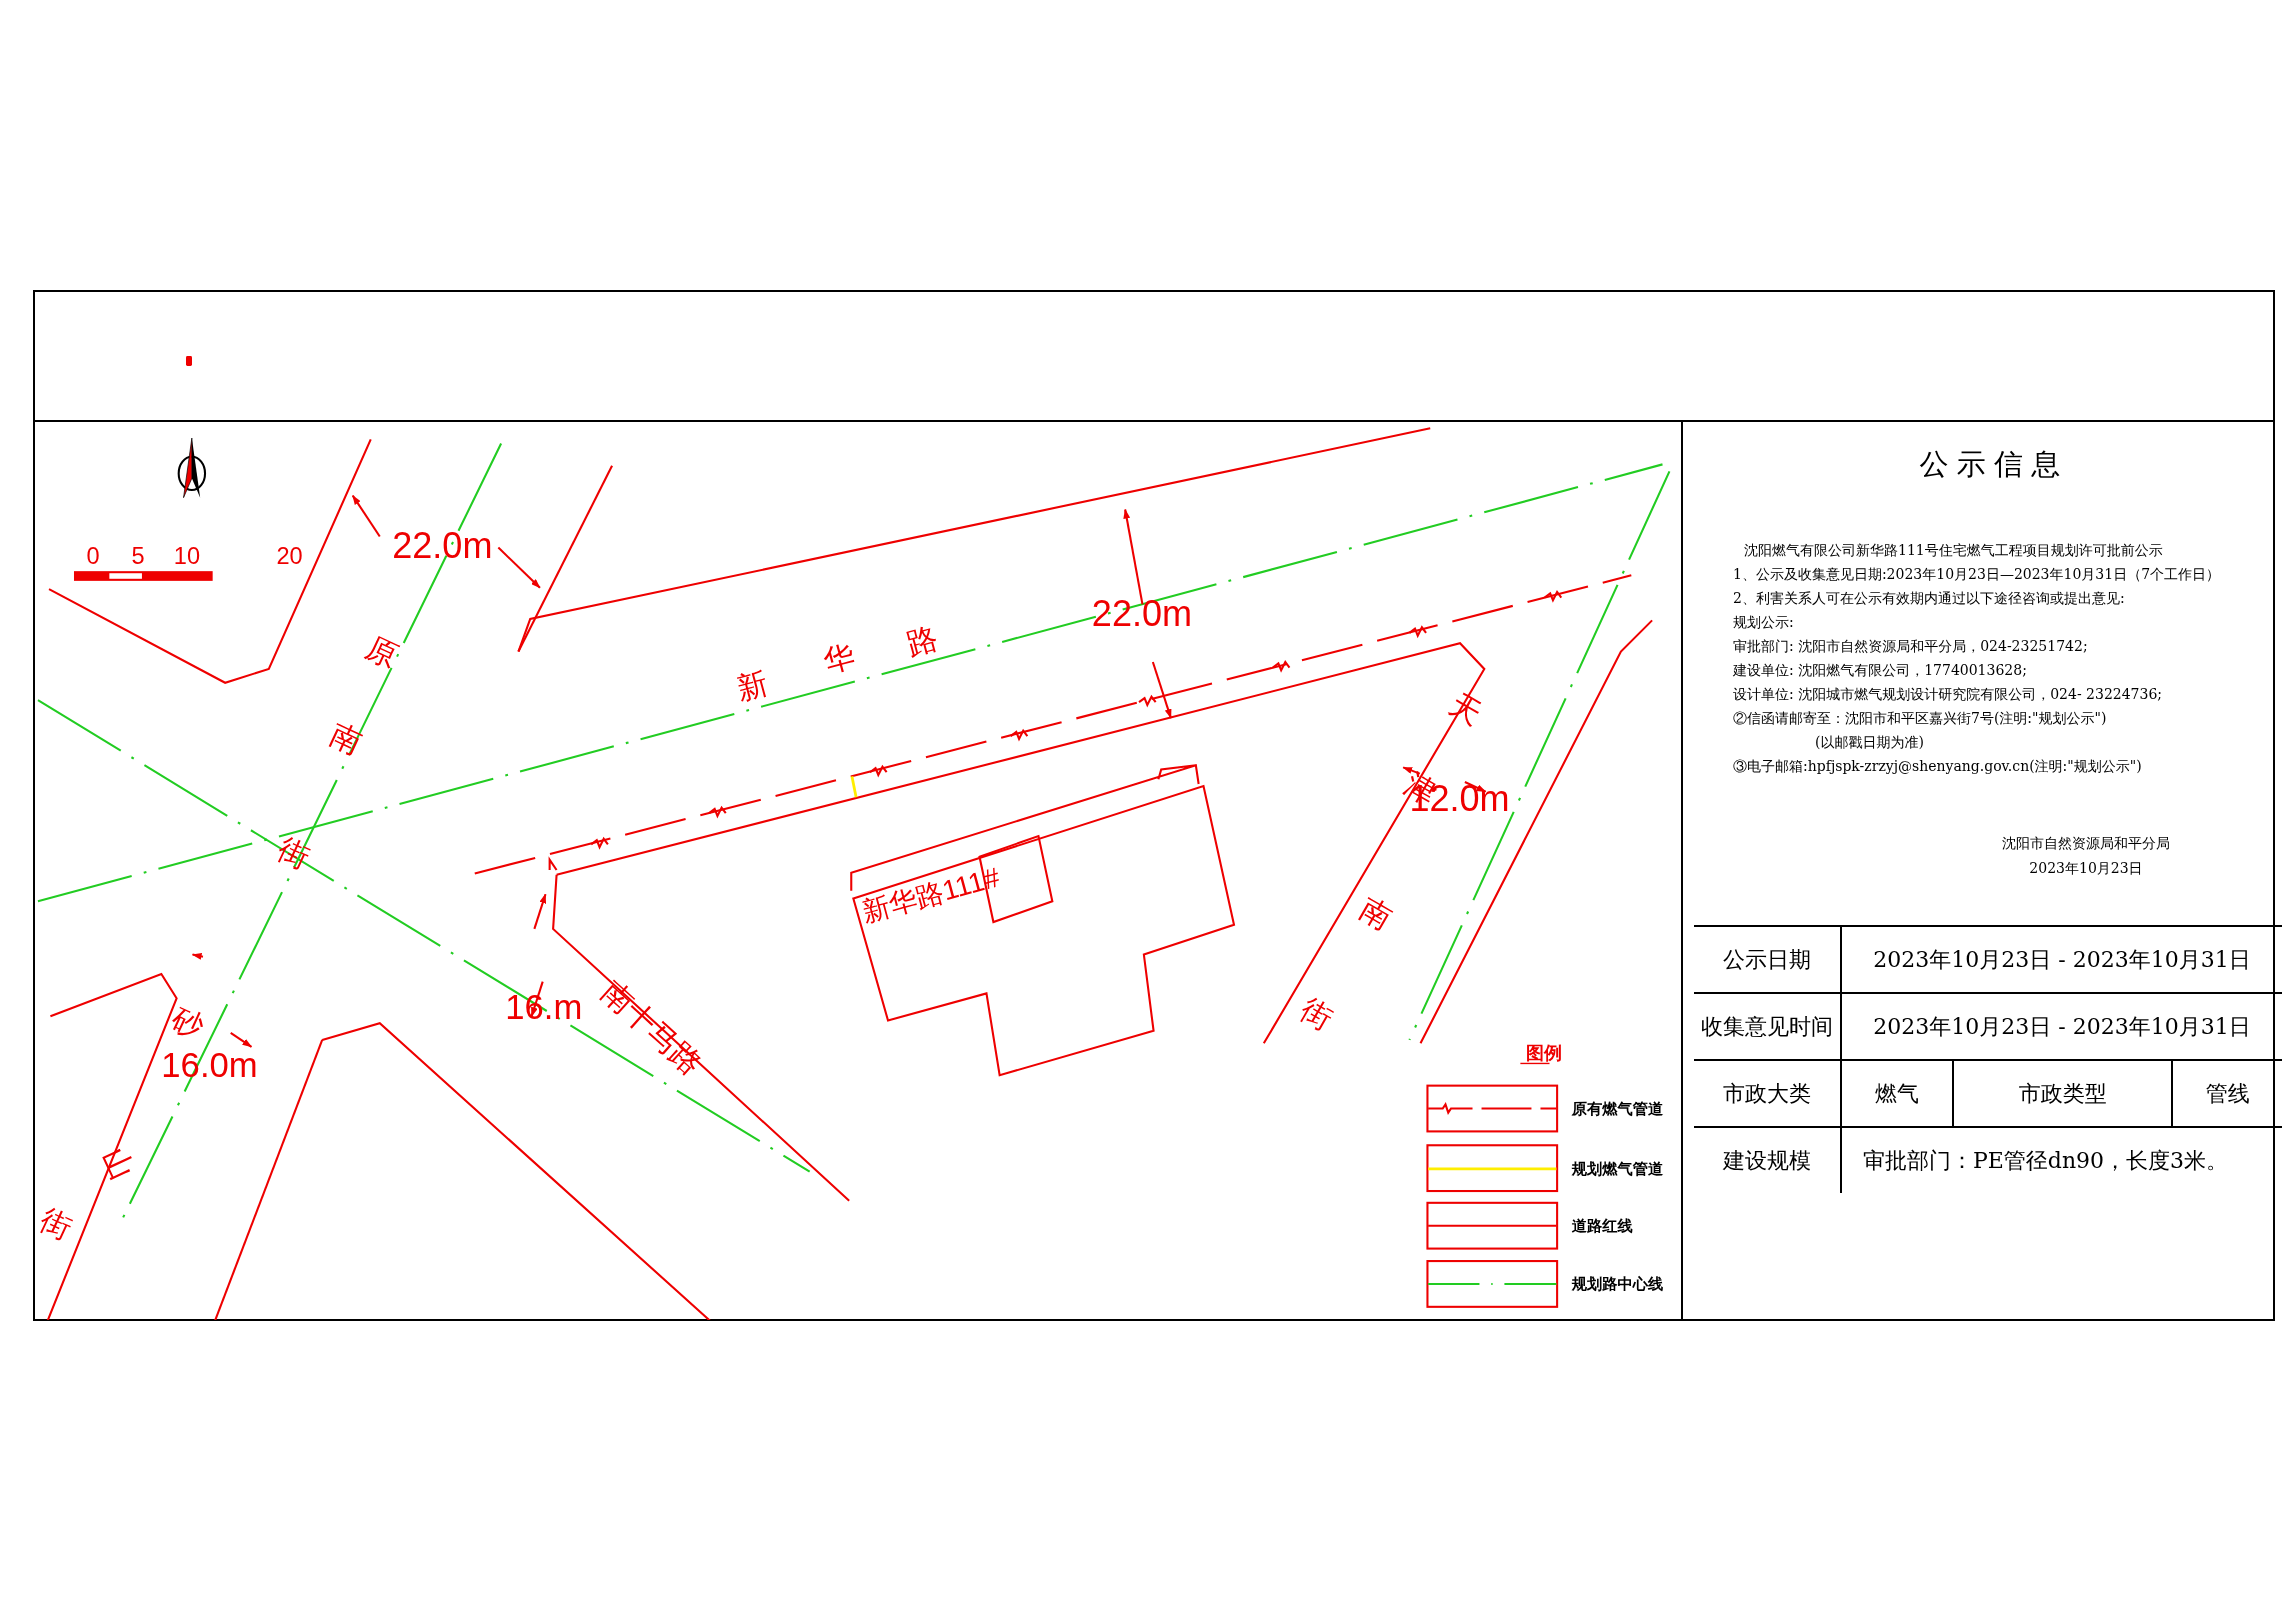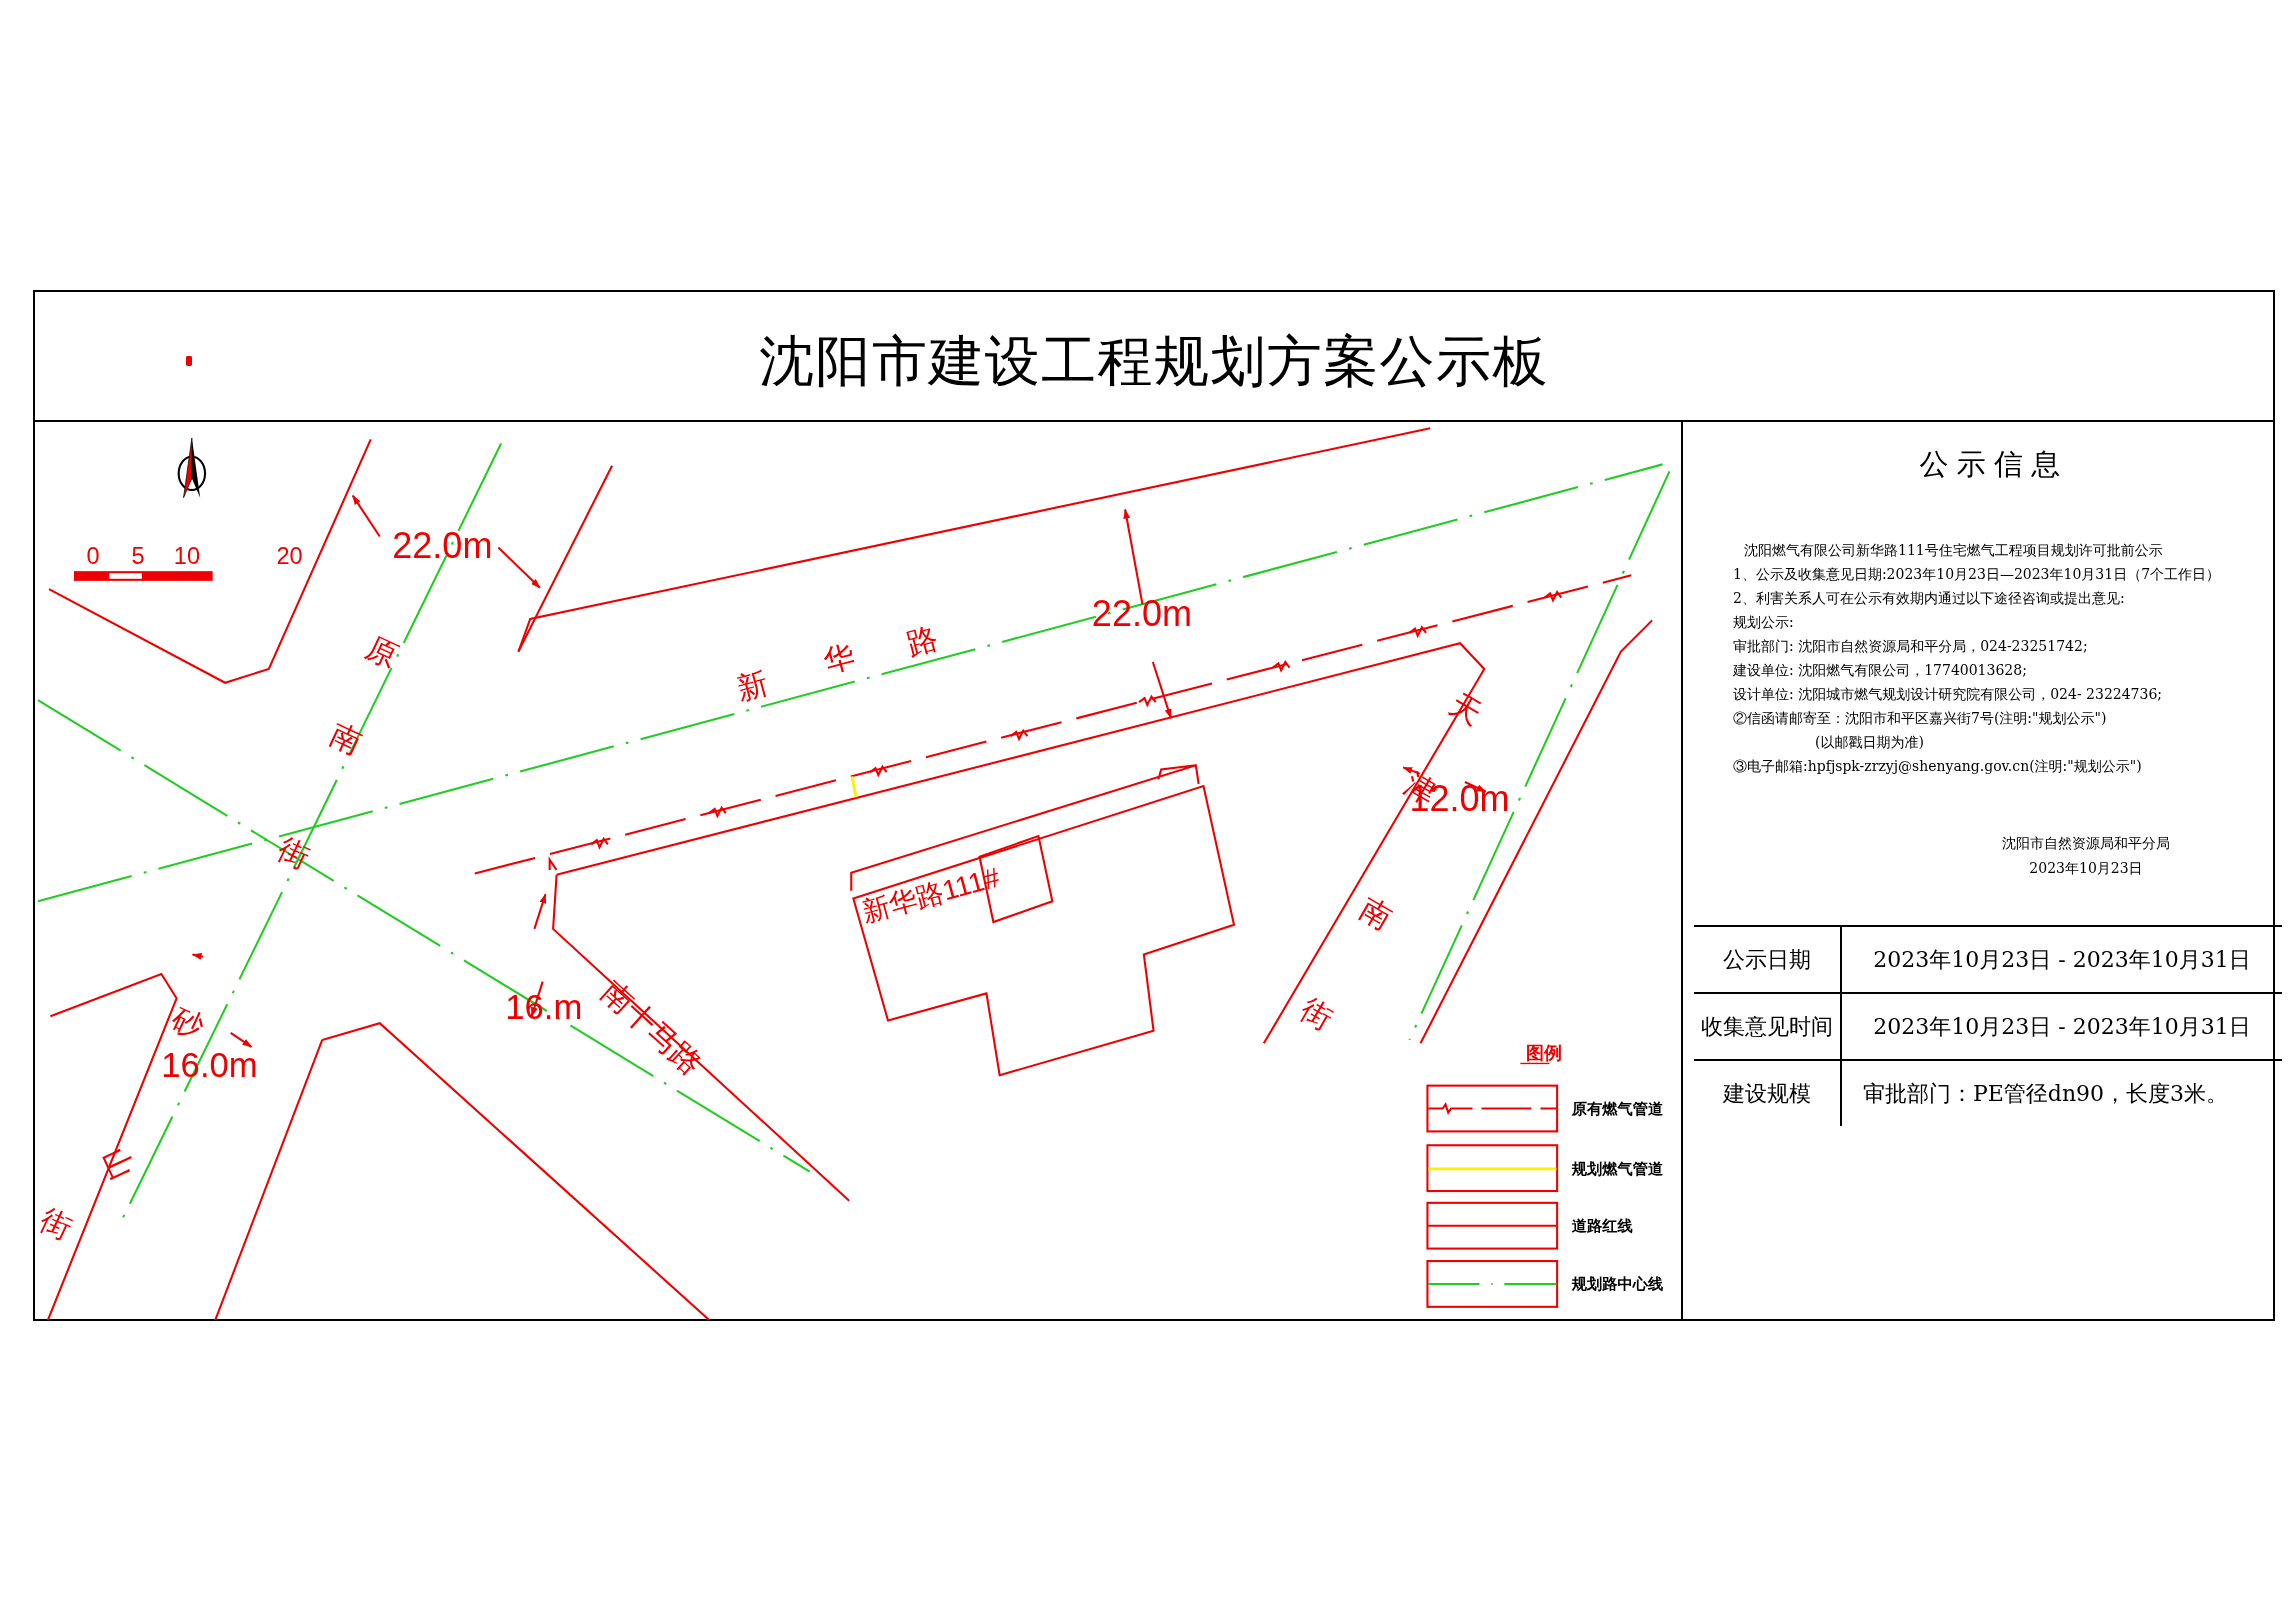--- a/index.html
+++ b/index.html
@@ -25,21 +25,20 @@
   table.facts td.left{text-align:left;padding-left:21px;}
   .red-txt{fill:#e00;font-family:"Liberation Sans","DejaVu Sans",sans-serif;}
   .legend-label{fill:#000;font-family:"DejaVu Sans",sans-serif;font-weight:bold;font-size:22px;}
 </style>
 </head>
 <body>
 
 <div class="frame">
   <div class="title-row">
     <div class="title-mark"></div>
-    <div class="title">沈阳市建设工程规划方案公示板</div>
   </div>
 
   <div class="map">
     <svg width="1645" height="900" viewBox="48 606 2372 1298">
       <defs>
         <marker id="arr" markerWidth="14" markerHeight="10" refX="13" refY="5" orient="auto" markerUnits="userSpaceOnUse">
           <path d="M0,0 L14,5 L0,10 z" fill="#e00"></path>
         </marker>
       </defs>
       <g stroke="#e00" stroke-width="3" fill="none">
@@ -187,20 +186,26 @@
       <tbody>
           <tr>
         <td class="lbl">公示日期</td>
         <td colspan="3">2023年10月23日 - 2023年10月31日</td>
       </tr>
       <tr>
         <td class="lbl">收集意见时间</td>
         <td colspan="3">2023年10月23日 - 2023年10月31日</td>
       </tr>
       <tr>
+        <td class="lbl">市政大类</td>
+        <td>燃气</td>
+        <td>市政类型</td>
+        <td>管线</td>
+      </tr>
+      <tr>
         <td class="lbl">建设规模</td>
         <td colspan="3" class="left">审批部门：PE管径dn90，长度3米。</td>
       </tr>
     </tbody>
       </table>
   </div>
 </div>
 
 
 </body></html>

